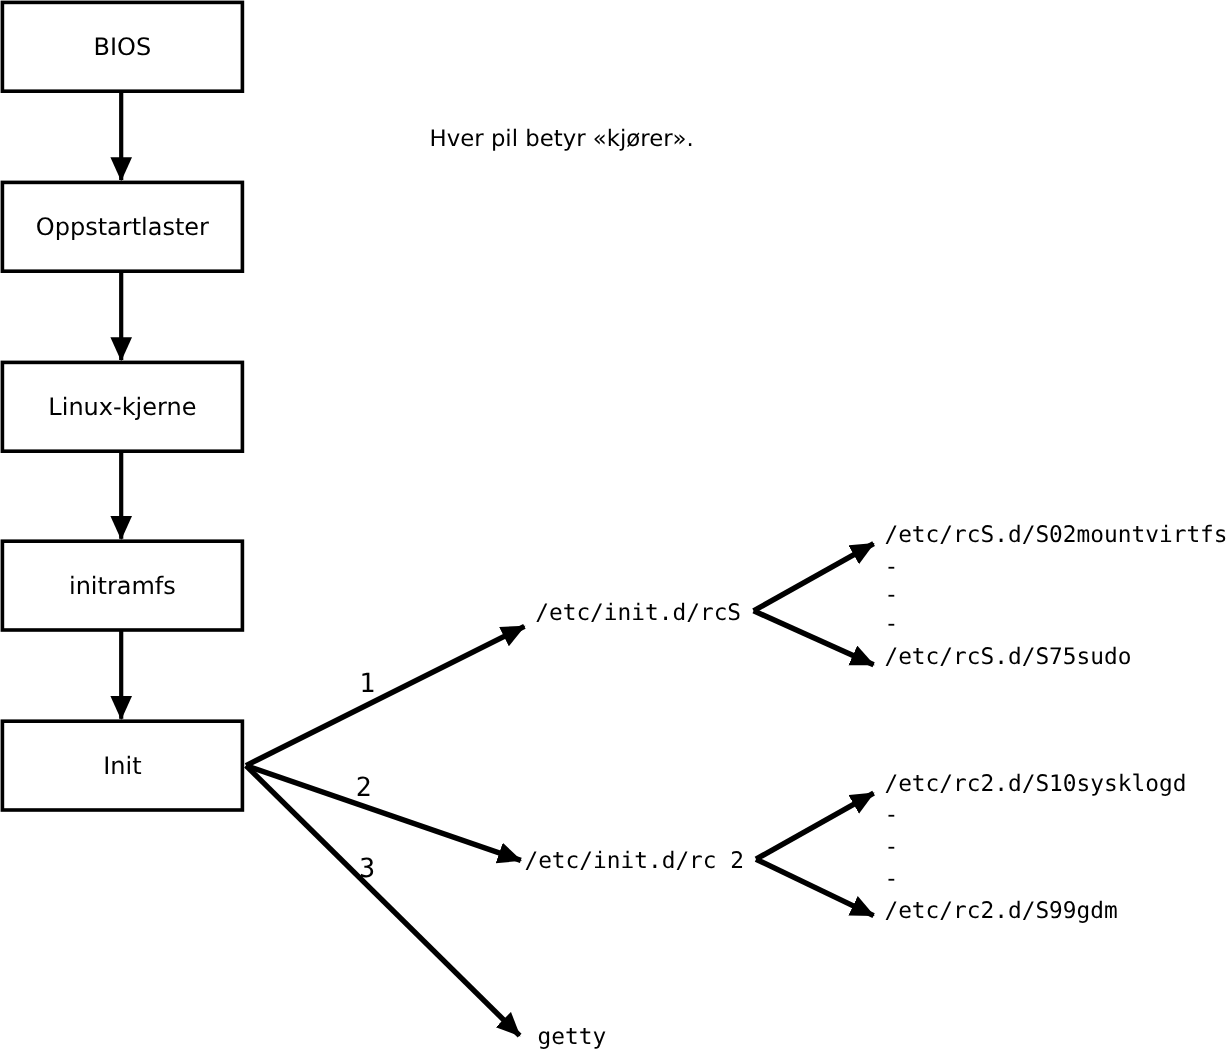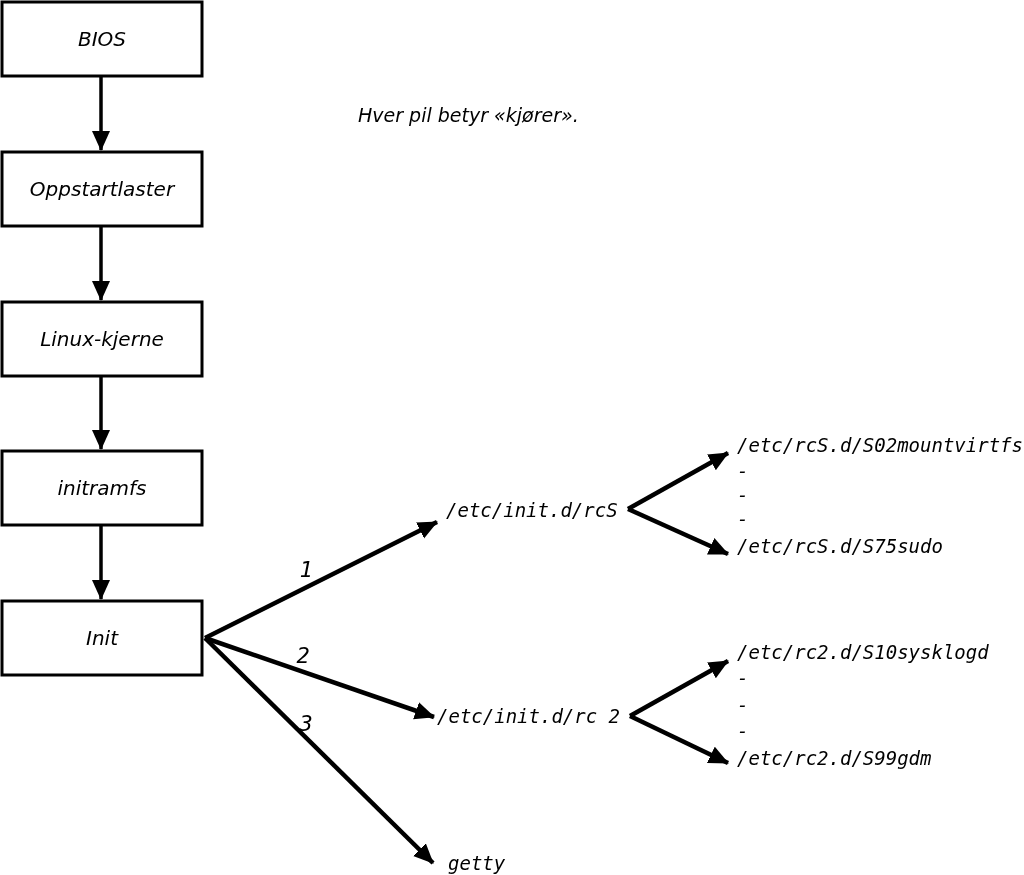--- a/index.html
+++ b/index.html
@@ -8,21 +8,20 @@
     background: #ffffff;
     width: 1024px;
     height: 875px;
     overflow: hidden;
   }
   .stage {
     position: relative;
     width: 1024px;
     height: 708px;
     background: #ffffff;
-    font-style: italic;
   }
   svg { display: block; }
   .box {
     fill: #ffffff;
     stroke: #000000;
     stroke-width: 3;
   }
   .flow {
     stroke: #000000;
     fill: none;

